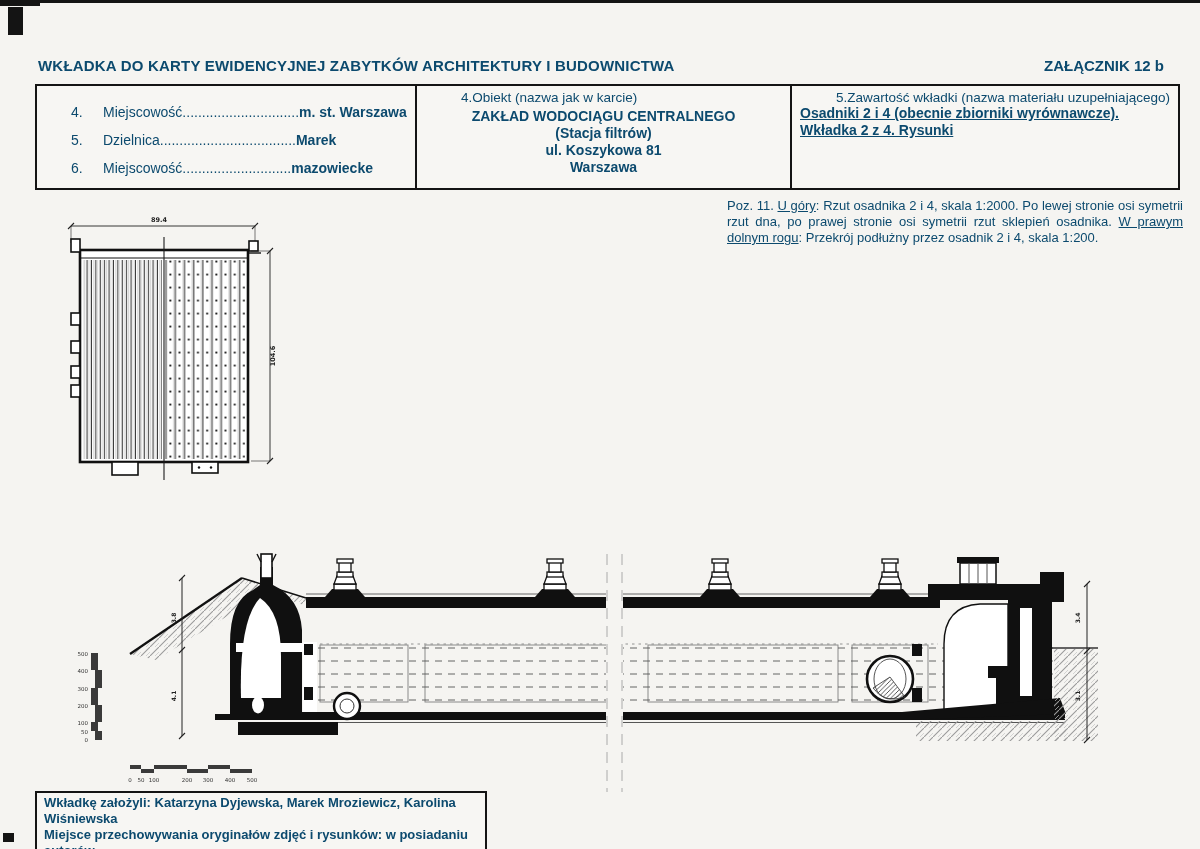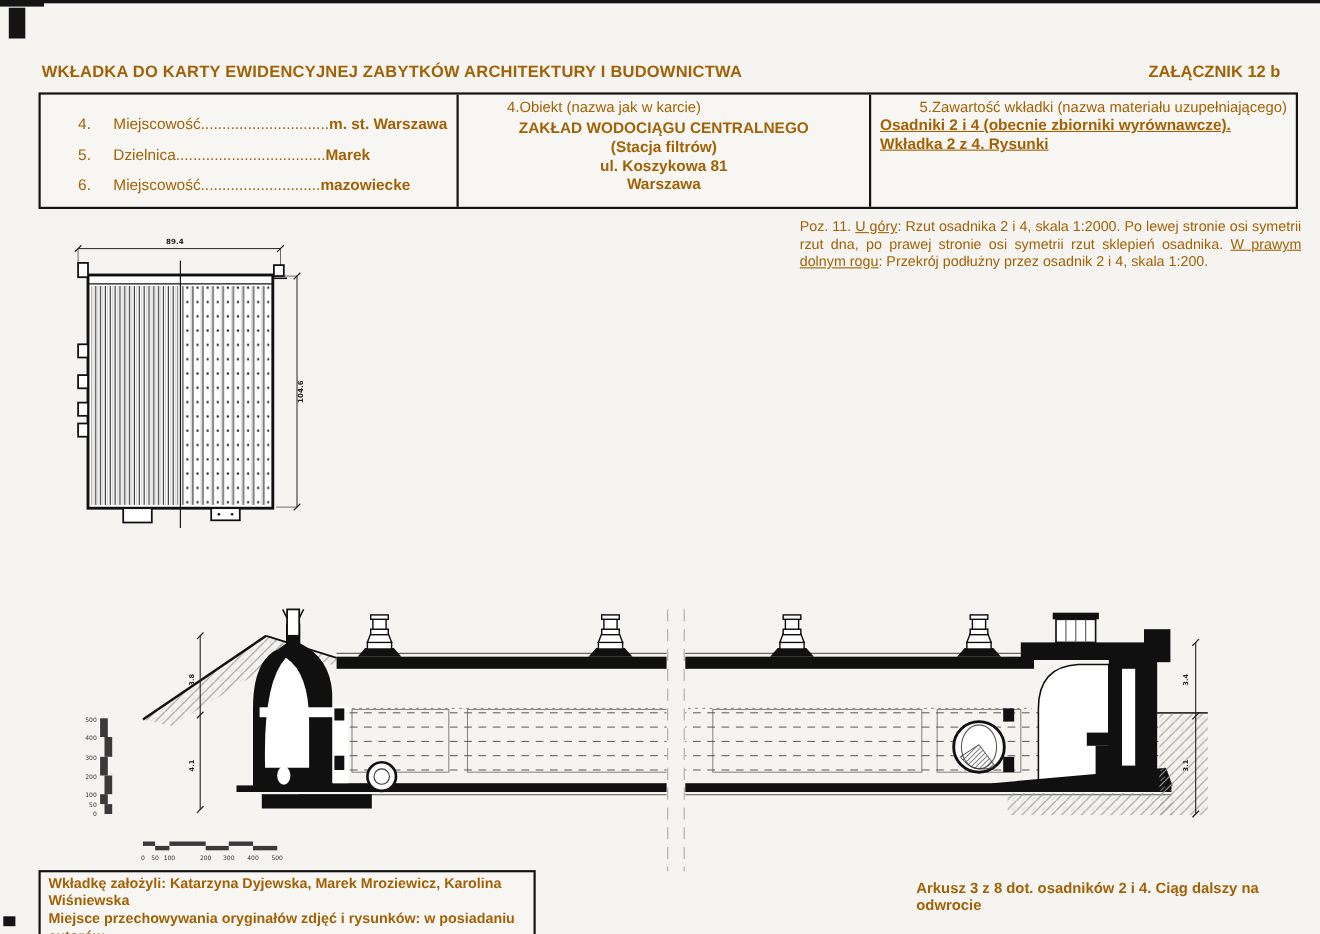--- a/index.html
+++ b/index.html
@@ -1,17 +1,17 @@
 <!DOCTYPE html>
 <html><head>
 <meta charset="utf-8">
 <style>
   html,body{margin:0;padding:0;}
   body{width:1200px;height:849px;background:#dedede;font-family:"Liberation Sans","DejaVu Sans",sans-serif;}
-  .page{position:relative;width:1200px;height:849px;background:#f5f4f1;overflow:hidden;color:#a16207;}
+  .page{position:relative;width:1200px;height:849px;background:#f5f4f1;overflow:hidden;color:#0c4a6e;}
   .abs{position:absolute;}
   .b{font-weight:bold;}
   .u{text-decoration:underline;}
   .center{text-align:left;}
 
   
   .art{position:absolute;background:#141414;}
 
   
   .hdr-title{position:absolute;left:38px;top:57px;font-size:15px;font-weight:bold;letter-spacing:.2px;}
@@ -312,15 +312,14 @@
       <text x="148" y="234" text-anchor="middle" font-size="5.5" fill="#333">300</text>
       <text x="170" y="234" text-anchor="middle" font-size="5.5" fill="#333">400</text>
       <text x="192" y="234" text-anchor="middle" font-size="5.5" fill="#333">500</text>
     </g>
   </svg>
 
   <div class="footer-box">
     <div>Wkładkę założyli: Katarzyna Dyjewska, Marek Mroziewicz, Karolina Wiśniewska</div>
     <div>Miejsce przechowywania oryginałów zdjęć i rysunków: w posiadaniu autorów</div>
   </div>
-  <div class="footer-note">Arkusz 3 z 8 dot. osadników 2 i 4. Ciąg dalszy na odwrocie</div>
 
 </div>
 
 </body></html>

